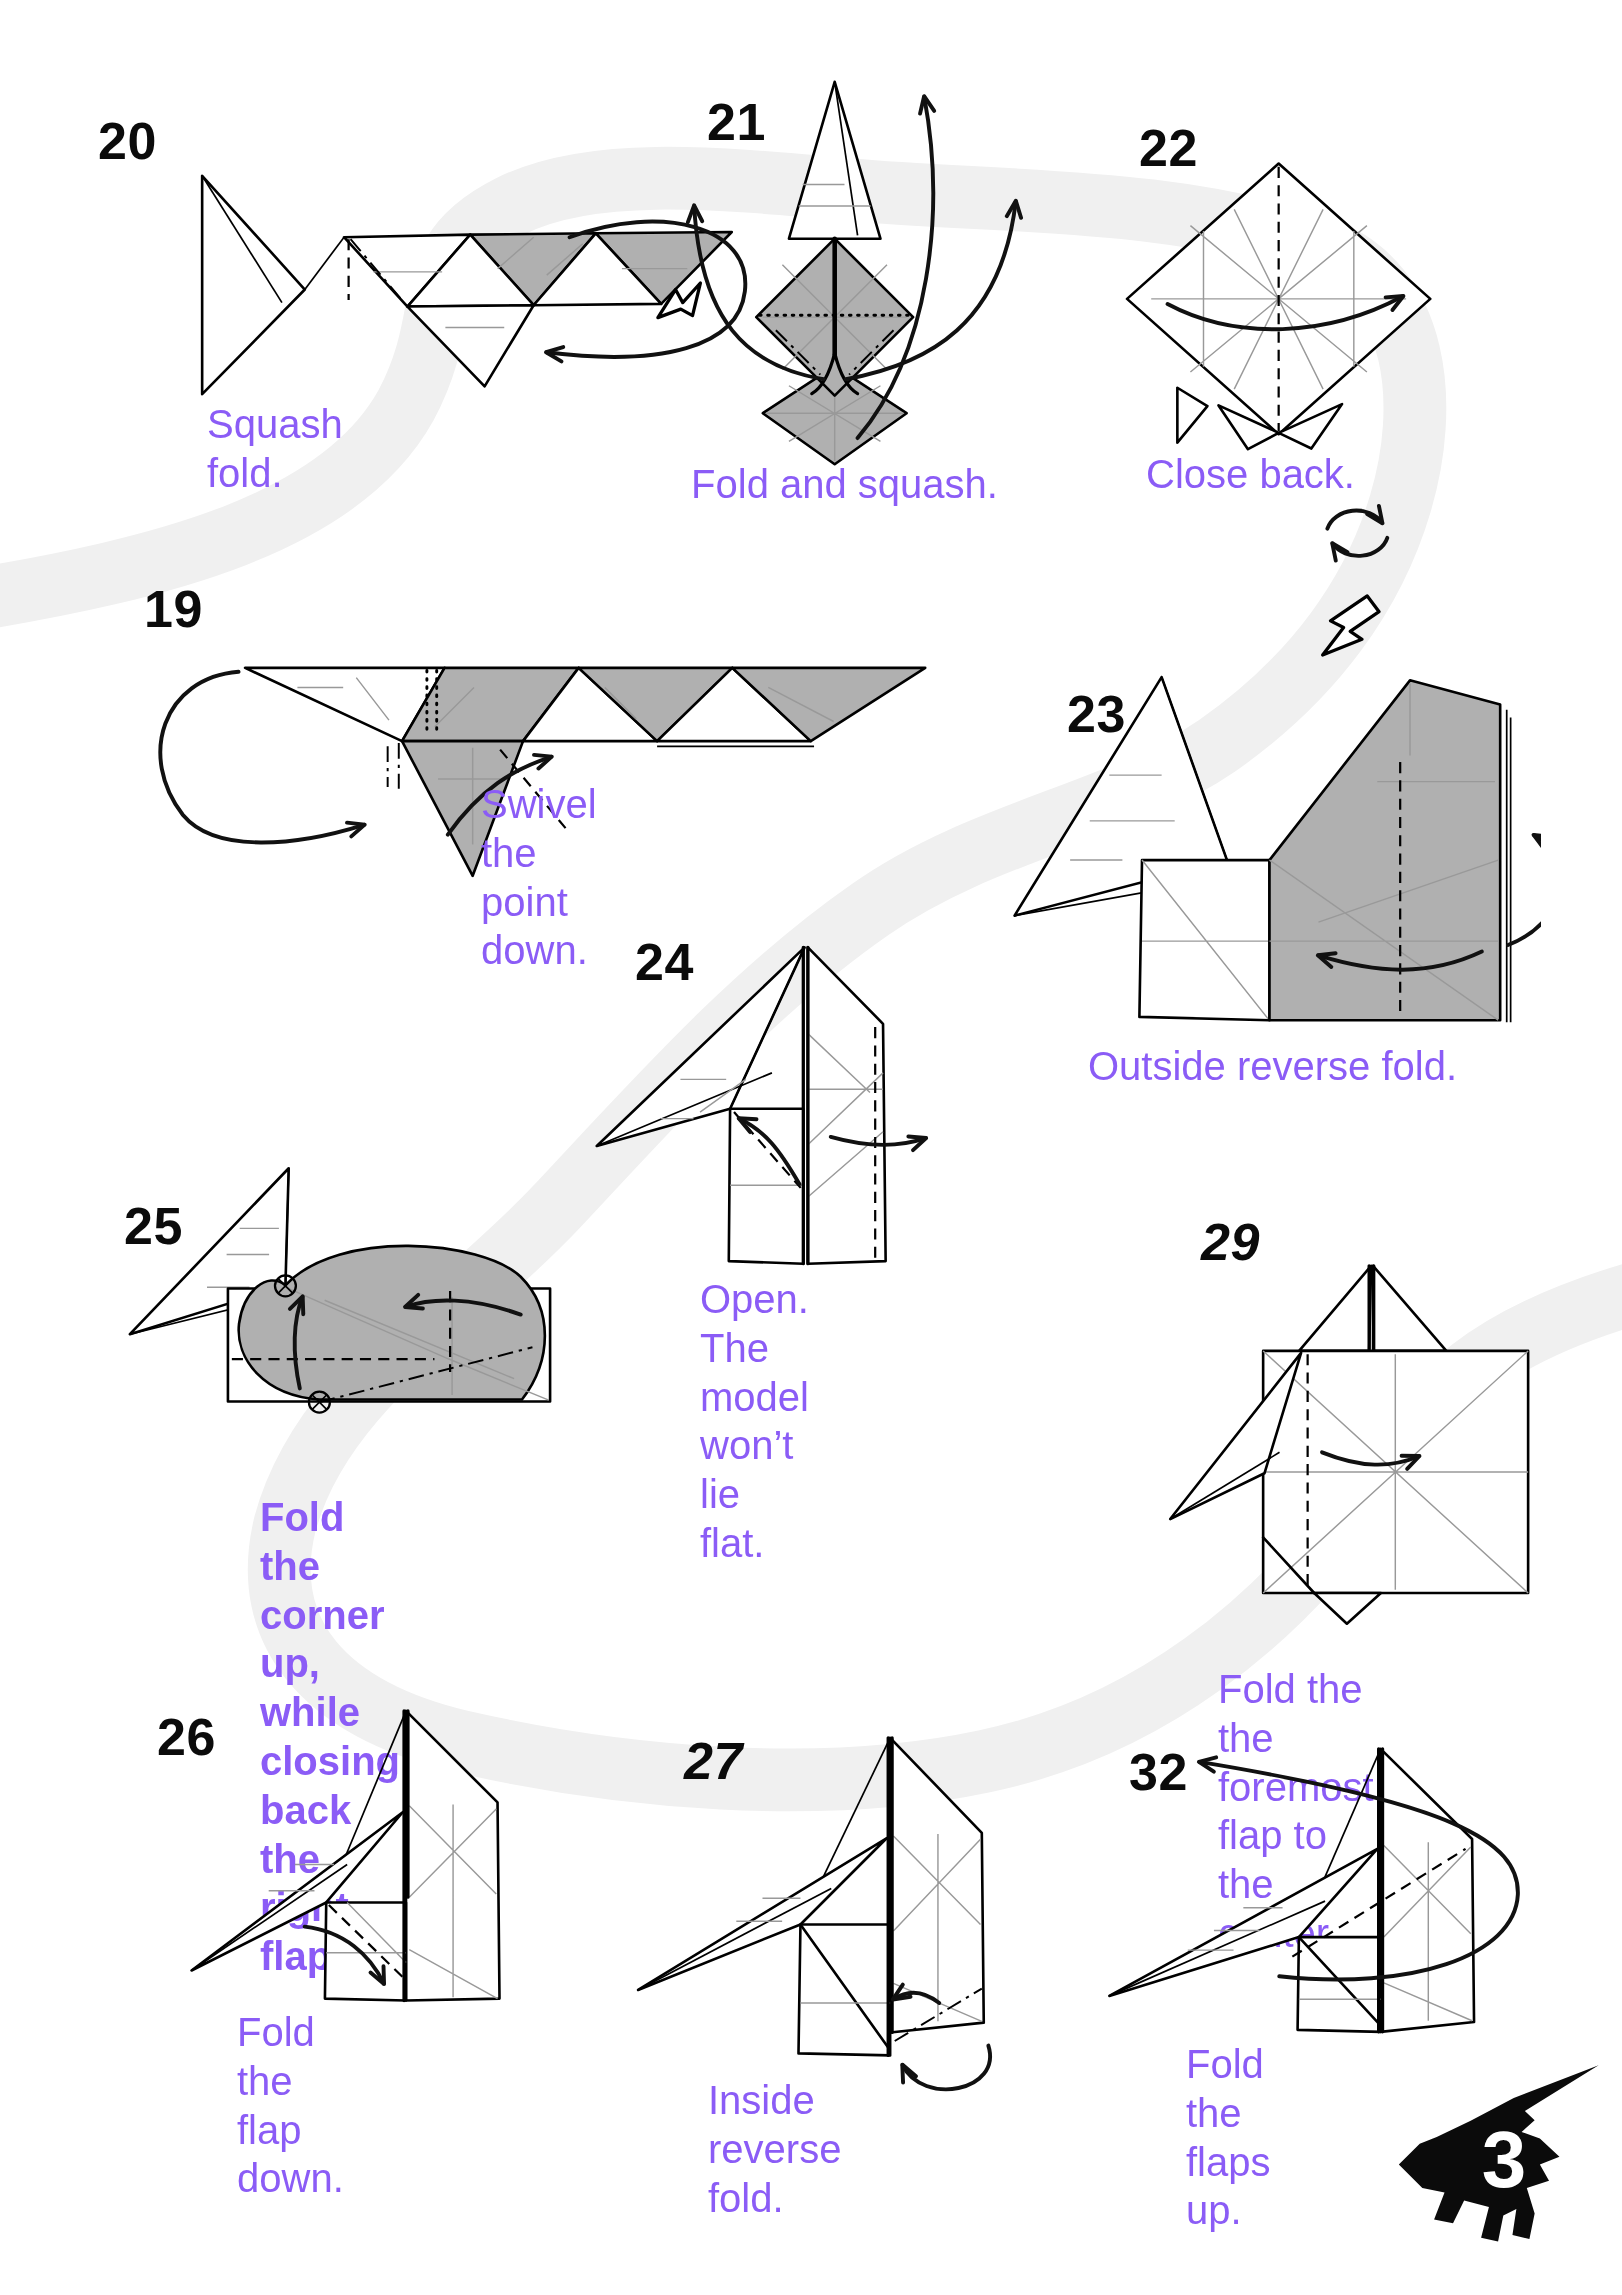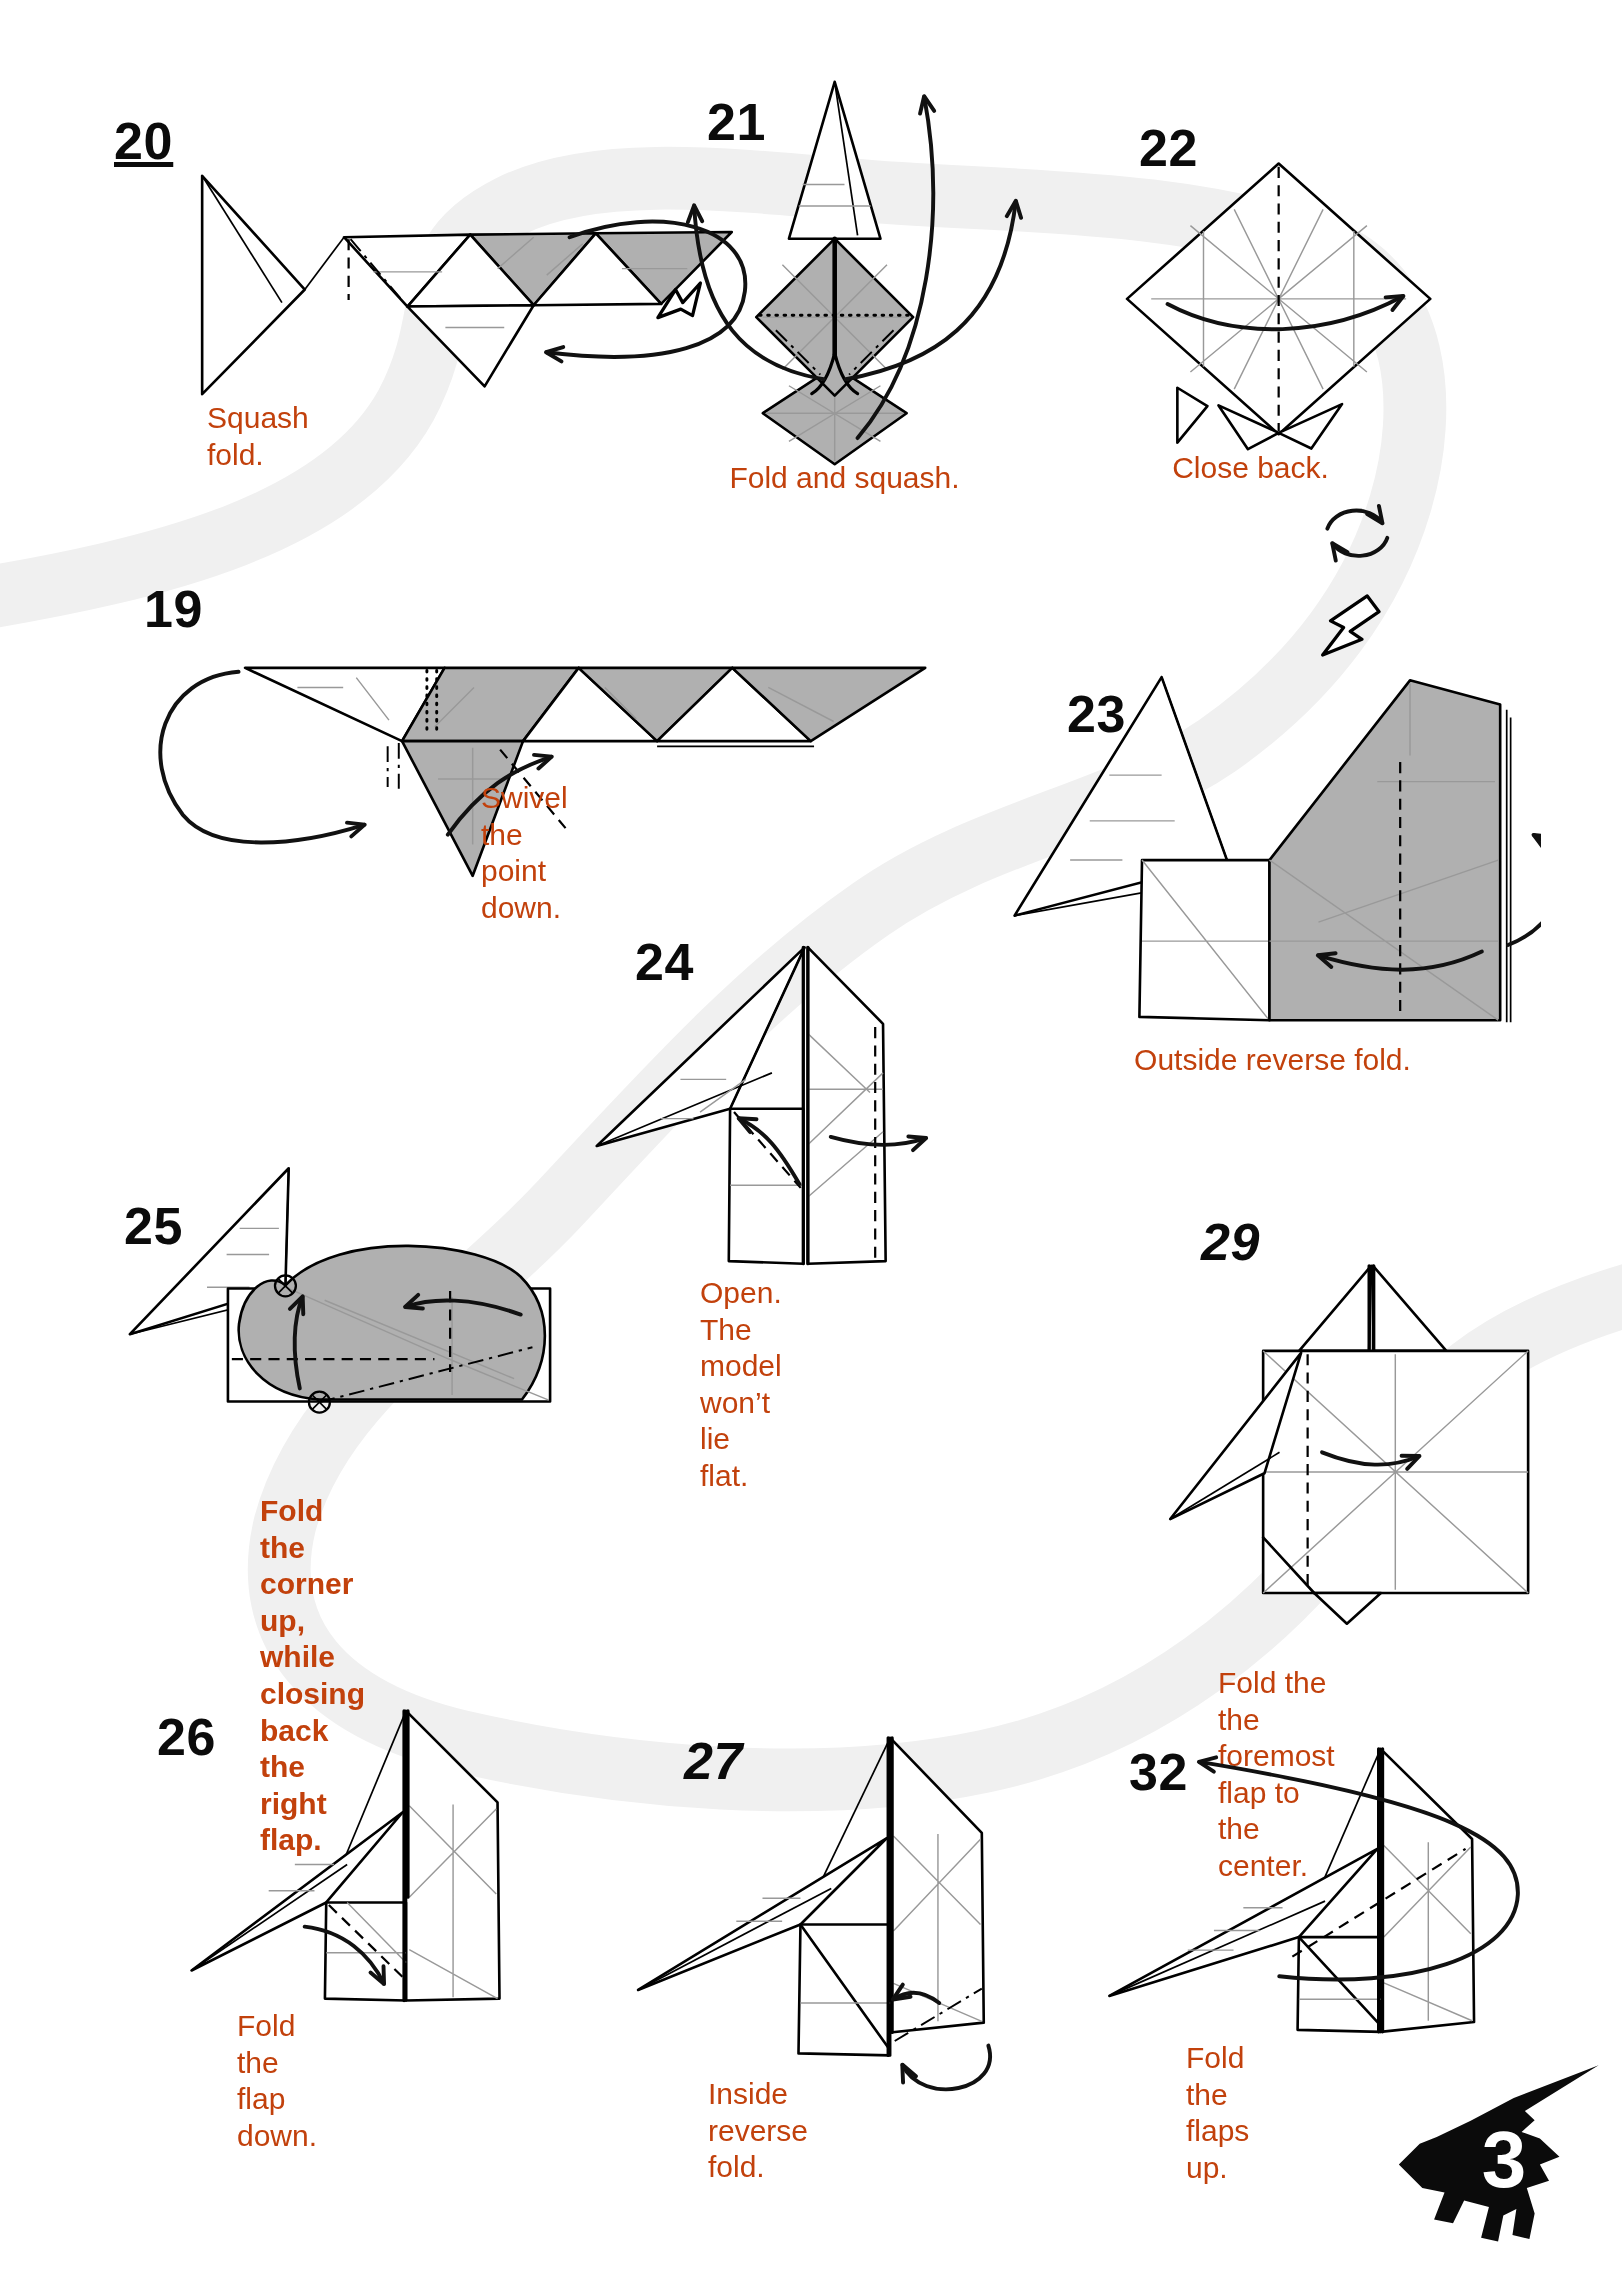--- a/index.html
+++ b/index.html
@@ -1,21 +1,21 @@
 <!DOCTYPE html>
 <html style="font-size:10.5px"><head>
 <meta charset="utf-8">
 <style>
   html,body{margin:0;padding:0;background:#fff;}
   #page{position:relative;width:1623px;height:2295px;background:#ffffff;overflow:hidden;
         font-family:"Liberation Sans",sans-serif;color:#0b0b0b;}
   #bg{position:absolute;left:0;top:0;z-index:0;}
   .step{position:absolute;z-index:2;}
   .num{position:absolute;z-index:3;font-size:52px;font-weight:bold;color:#0b0b0b;letter-spacing:0.7px;}
-  .cap{position:absolute;z-index:3;font-size:30px;line-height:1.22;color:#c2410c;white-space:pre-line;}
+  .cap{position:absolute;z-index:3;font-size:40px;line-height:1.22;color:#8b5cf6;white-space:pre-line;}
   .cap.center{text-align:center;}
   .dia{position:absolute;z-index:2;}
   
   .face{fill:#ffffff;stroke:#000;stroke-width:4;stroke-linejoin:round;}
   .gface{fill:#b0b0b0;stroke:#000;stroke-width:4;stroke-linejoin:round;}
   .edge{fill:none;stroke:#000;stroke-width:4;stroke-linejoin:round;stroke-linecap:round;}
   .thin{fill:none;stroke:#000;stroke-width:2.6;}
   .crease{fill:none;stroke:#999;stroke-width:2.2;}
   .dash{fill:none;stroke:#000;stroke-width:3.4;stroke-dasharray:17 11;}
   .dots{fill:none;stroke:#000;stroke-width:4.5;stroke-dasharray:2.5 10;stroke-linecap:round;}
@@ -46,21 +46,21 @@
              C 1710,1243 1500,1270 1330,1390
              C 1150,1515 1000,1685 850,1845
              C 695,2010 490,2125 435,2330
              C 395,2495 495,2612 705,2662
              C 950,2718 1255,2745 1505,2692
              C 1755,2640 1950,2480 2080,2300
              C 2175,2168 2210,2052 2540,1965" fill="none" stroke="#f0f0f0" stroke-width="96" stroke-linecap="round"></path>
   </svg>
 
   <div class="step">
-    <div class="num" style="left:114px;top:111px;text-decoration:underline;">20</div>
+    <div class="num" style="left:98px;top:111px;">20</div>
     <svg class="dia" style="left:177px;top:164px;" width="576" height="255" viewBox="0 0 880 390">
       <path class="face" d="M38,18 L38,352 L195,192 Z"></path>
       <path class="thin" d="M38,18 L160,212"></path>
       <path class="thin" d="M195,192 L255,112"></path>
       <path class="face" d="M255,112 L448,108 L352,218 Z"></path>
       <path class="gface" d="M448,108 L640,106 L545,216 Z"></path>
       <path class="face" d="M352,218 L448,108 L545,216 Z"></path>
       <path class="gface" d="M640,106 L848,104 L740,214 Z"></path>
       <path class="face" d="M545,216 L640,106 L740,214 Z"></path>
       <path class="face" d="M352,218 L545,216 L470,340 Z"></path>

